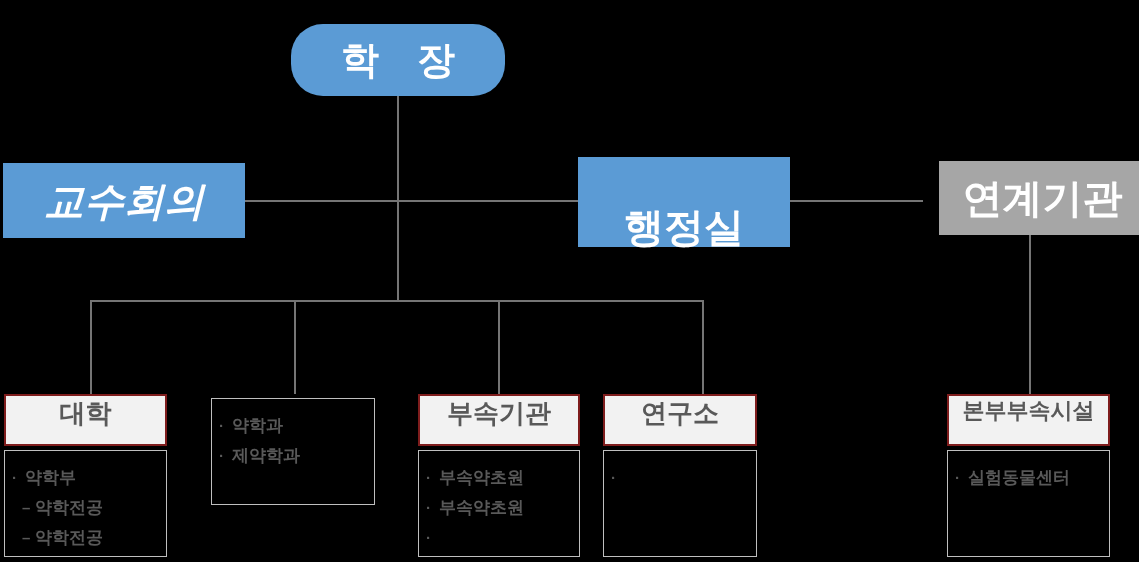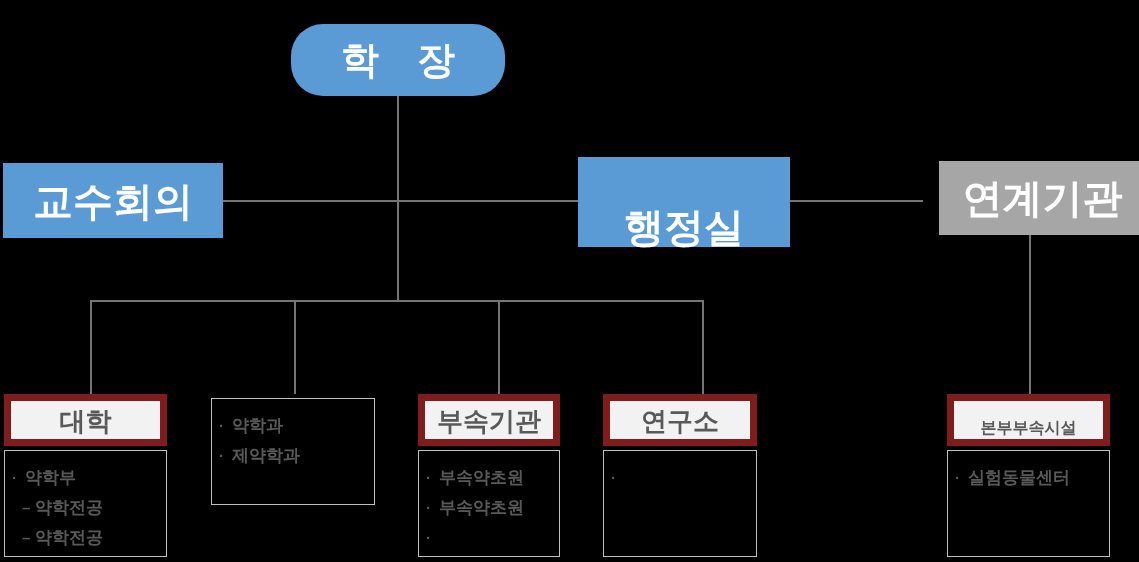--- a/index.html
+++ b/index.html
@@ -12,31 +12,31 @@
   .line.h{height:2px;}
   .line.v{width:2px;}
   
   .box{
     position:absolute;display:flex;align-items:center;justify-content:center;
     color:#fff;font-weight:bold;font-size:40px;white-space:pre;line-height:1;
   }
   .box.blue{background:#5B9BD5;}
   .box.gray{background:#A6A6A6;}
   .box.dean{left:291px;top:24px;width:214px;height:72px;font-size:38px;border-radius:32px;}
-  .box.faculty{left:3px;top:163px;width:220px;height:75px;}
+  .box.faculty{left:3px;top:163px;width:242px;height:75px;font-style:italic;}
   .box.admin{left:578px;top:157px;width:212px;height:90px;align-items:flex-end;}
   .box.affil{left:923px;top:161px;width:207px;height:74px;margin-left:16px;}
   
   .group{position:absolute;top:394px;}
   .ghead{
-    box-sizing:border-box;height:52px;background:#F2F2F2;border:7px solid #7f1d1d;
-    display:flex;align-items:flex-end;justify-content:center;
+    box-sizing:border-box;height:52px;background:#F2F2F2;border:2px solid #7f1d1d;
+    display:flex;align-items:flex-start;justify-content:center;
     color:#595959;font-weight:bold;font-size:26px;white-space:nowrap;
   }
-  .group.tight .ghead{font-size:16px;}
+  .group.tight .ghead{font-size:22px;}
   .gbody{
     box-sizing:border-box;height:107px;margin-top:4px;border:1px solid #BFBFBF;
     background:#000;padding:11px 2px 0 7px;
   }
   .row{
     display:flex;align-items:center;height:30px;
     color:#595959;font-weight:bold;font-size:17px;white-space:nowrap;
   }
   .row .pre{flex:none;width:13px;font-size:15px;}
   .row.sub{padding-left:10px;}
@@ -95,21 +95,21 @@
         <span class="pre">·</span>
         <span>약학과</span>
       </div>
       <div class="row">
         <span class="pre">·</span>
         <span>제약학과</span>
       </div>
     </div>
   </div>
 
-  <div class="group" style="left:418px;width:142px">
+  <div class="group" style="left:418px;width:162px">
     <div class="ghead">
       <span>부속기관</span>
     </div>
     <div class="gbody">
       <div class="row">
         <span class="pre">·</span>
         <span>부속약초원</span>
       </div>
       <div class="row">
         <span class="pre">·</span>

